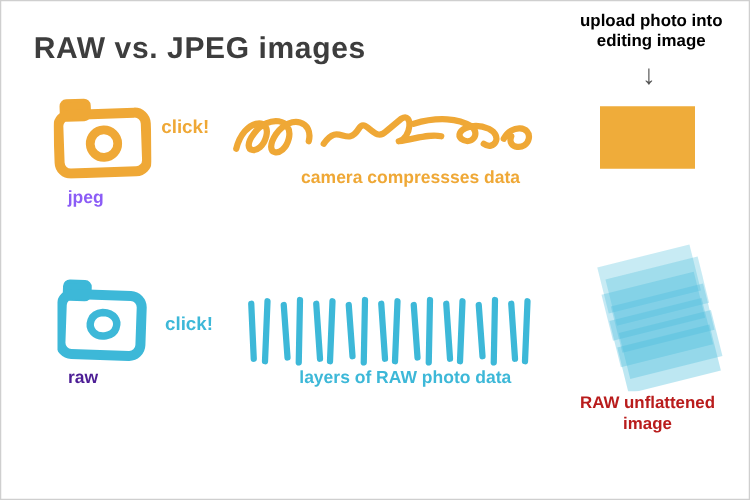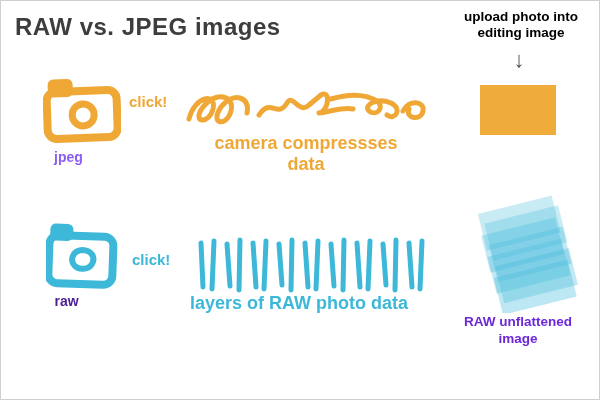--- a/index.html
+++ b/index.html
@@ -10,21 +10,21 @@
     position:relative;
     overflow:hidden;
   }
   .canvas{
     position:absolute;inset:0;
     border:1px solid #cfcfcf;
     box-sizing:border-box;
     background:#fff;
   }
   .title{
-    position:absolute;left:10px;top:8px;margin:4px;
+    position:absolute;left:10px;top:8px;margin:16px;
     font-size:24px;font-weight:700;color:#3d3d3d;letter-spacing:0.5px;
   }
   .upload-note{
     position:absolute;left:452px;top:8px;width:136px;
     text-align:center;font-size:13.5px;font-weight:700;color:#000000;line-height:1.2;
   }
   .down-arrow{
     position:absolute;left:503px;top:46px;width:30px;
     text-align:center;font-size:22px;font-weight:700;color:#555;
   }
@@ -33,38 +33,38 @@
   .raw-camera{left:45px;top:222px;}
   .squiggle{left:182px;top:84px;}
   .hatch{left:193px;top:234px;}
   .stack{left:472px;top:194px;}
   .click{
     position:absolute;font-size:15px;font-weight:700;
   }
   .jpeg-click{left:128px;top:92px;color:#efa836;}
   .raw-click{left:131px;top:250px;color:#3db8d8;}
   .caption{
-    position:absolute;font-size:18px;font-weight:700;text-align:center;
+    position:absolute;font-size:14px;font-weight:700;text-align:right;
   }
   .jpeg-caption{left:195px;top:132px;width:220px;color:#efa836;}
   .raw-caption{left:188px;top:292px;width:220px;color:#3db8d8;}
   .cam-label{
     position:absolute;font-size:14px;font-weight:700;text-align:center;
   }
   .jpeg-label{left:30px;top:148px;width:75px;color:#8b5cf6;}
   .raw-label{left:28px;top:292px;width:75px;color:#4c1d95;}
   .flat-jpeg{
     position:absolute;left:479px;top:84px;width:76px;height:50px;
     background:#efac3a;
   }
   .result-label{
     position:absolute;font-size:13.5px;font-weight:700;text-align:center;line-height:1.25;
   }
   .jpeg-result{left:452px;top:145px;width:130px;color:#efa836;}
-  .raw-result{left:448px;top:313px;width:138px;color:#6d28d9;}
+  .raw-result{left:448px;top:313px;width:138px;color:#b91c1c;}
 </style>
 </head>
 <body>
 
 <div class="canvas">
 
   <h1 class="title">RAW vs. JPEG images</h1>
 
   <div class="upload-note">
     <div>upload photo into</div>

